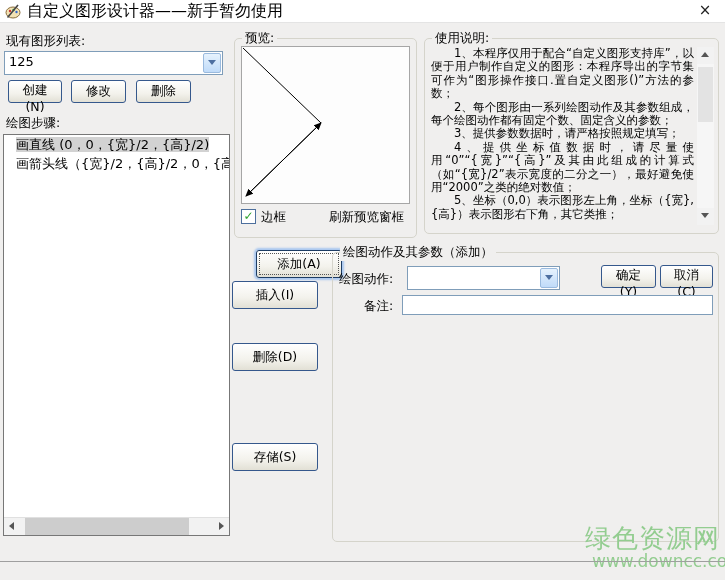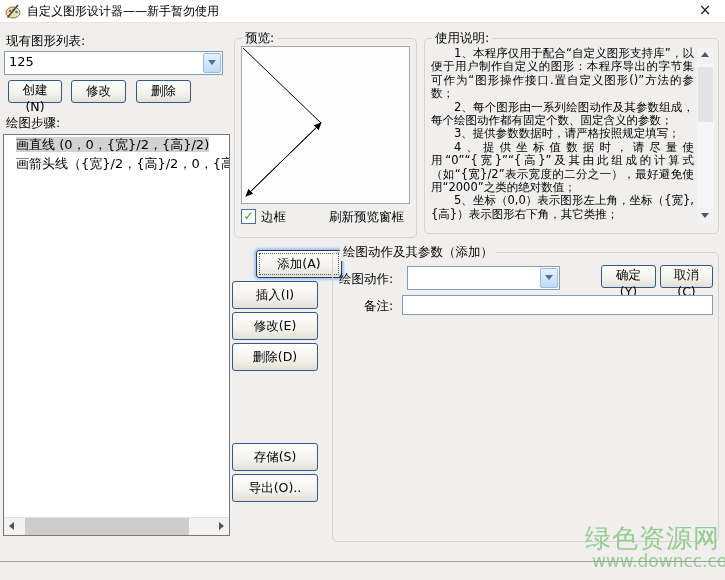--- a/index.html
+++ b/index.html
@@ -2,21 +2,21 @@
 <html><head>
 <meta charset="utf-8">
 <style>
   html,body{margin:0;padding:0;}
   body{font-family:"DejaVu Sans",sans-serif;}
   #window{position:relative;width:725px;height:580px;background:#f0efee;overflow:hidden;}
 
   
   #titlebar{position:absolute;left:0;top:0;width:725px;height:22px;background:#ffffff;border-bottom:1px solid #e4e4e4;}
   #app-icon{position:absolute;left:5px;top:3px;width:16px;height:16px;}
-  #title-text{position:absolute;left:27px;top:0;height:22px;line-height:22px;font-size:12px;color:#000;white-space:nowrap;}
+  #title-text{position:absolute;left:27px;top:0;height:22px;line-height:22px;font-size:16px;color:#000;white-space:nowrap;}
   #close-btn{position:absolute;right:8px;top:0;width:24px;height:22px;line-height:20px;text-align:center;font-size:15px;color:#222;cursor:pointer;}
 
   .label{position:absolute;font-size:12.5px;color:#000;white-space:nowrap;}
 
   
   .combo{position:absolute;background:#fff;border:1px solid #7f9db9;font-size:13px;}
   .combo .combo-value{position:absolute;left:4px;top:0;right:20px;height:100%;line-height:20px;overflow:hidden;white-space:nowrap;color:#000;}
   .combo .combo-btn{position:absolute;right:1px;top:1px;bottom:1px;width:16px;background:linear-gradient(#e6f2fd,#c0dbf9);border:1px solid #9abade;border-radius:2px;}
   .combo .combo-arrow{position:absolute;left:4px;top:6px;width:0;height:0;border:4px solid transparent;border-top:5px solid #4d6fa0;}
 
@@ -126,24 +126,22 @@
       <line x1="4" y1="149" x2="79" y2="76" stroke="#000" stroke-width="1" marker-end="url(#ah)"></line>
       <line x1="79" y1="76" x2="4" y2="149" stroke="#000" stroke-width="1" marker-end="url(#ah)"></line>
     </svg>
   </div>
   <span id="border-checkbox">✓</span>
   <span class="label" id="border-checkbox-label">边框</span>
   <span class="label" id="refresh-preview-label">刷新预览窗框</span>
 
   <button class="xp-btn focused" style="left:232px;top:250px;width:86px;height:28px;margin-left:24px;">添加(A)</button>
   <button class="xp-btn" style="left:232px;top:281px;width:86px;height:28px;">插入(I)</button>
-  <button class="xp-btn" style="left:232px;top:312px;width:86px;height:28px;">修改(E)</button>
   <button class="xp-btn" style="left:232px;top:343px;width:86px;height:28px;">删除(D)</button>
   <button class="xp-btn" style="left:232px;top:443px;width:86px;height:28px;">存储(S)</button>
-  <button class="xp-btn" style="left:232px;top:474px;width:86px;height:28px;">导出(O)..</button>
 
   <div class="groupbox" style="left:424px;top:38px;width:293px;height:194px;">
     <span class="legend">使用说明:</span>
   </div>
   <div id="help-text">
     <p>1、本程序仅用于配合“自定义图形支持库”，以便于用户制作自定义的图形：本程序导出的字节集可作为“图形操作接口.置自定义图形()”方法的参数；</p>
     <p>2、每个图形由一系列绘图动作及其参数组成，每个绘图动作都有固定个数、固定含义的参数；</p>
     <p>3、提供参数数据时，请严格按照规定填写；</p>
     <p>4、提供坐标值数据时，请尽量使用“0”“{宽}”“{高}”及其由此组成的计算式（如“{宽}/2”表示宽度的二分之一），最好避免使用“2000”之类的绝对数值；</p>
     <p>5、坐标（0,0）表示图形左上角，坐标（{宽},{高}）表示图形右下角，其它类推；</p>

